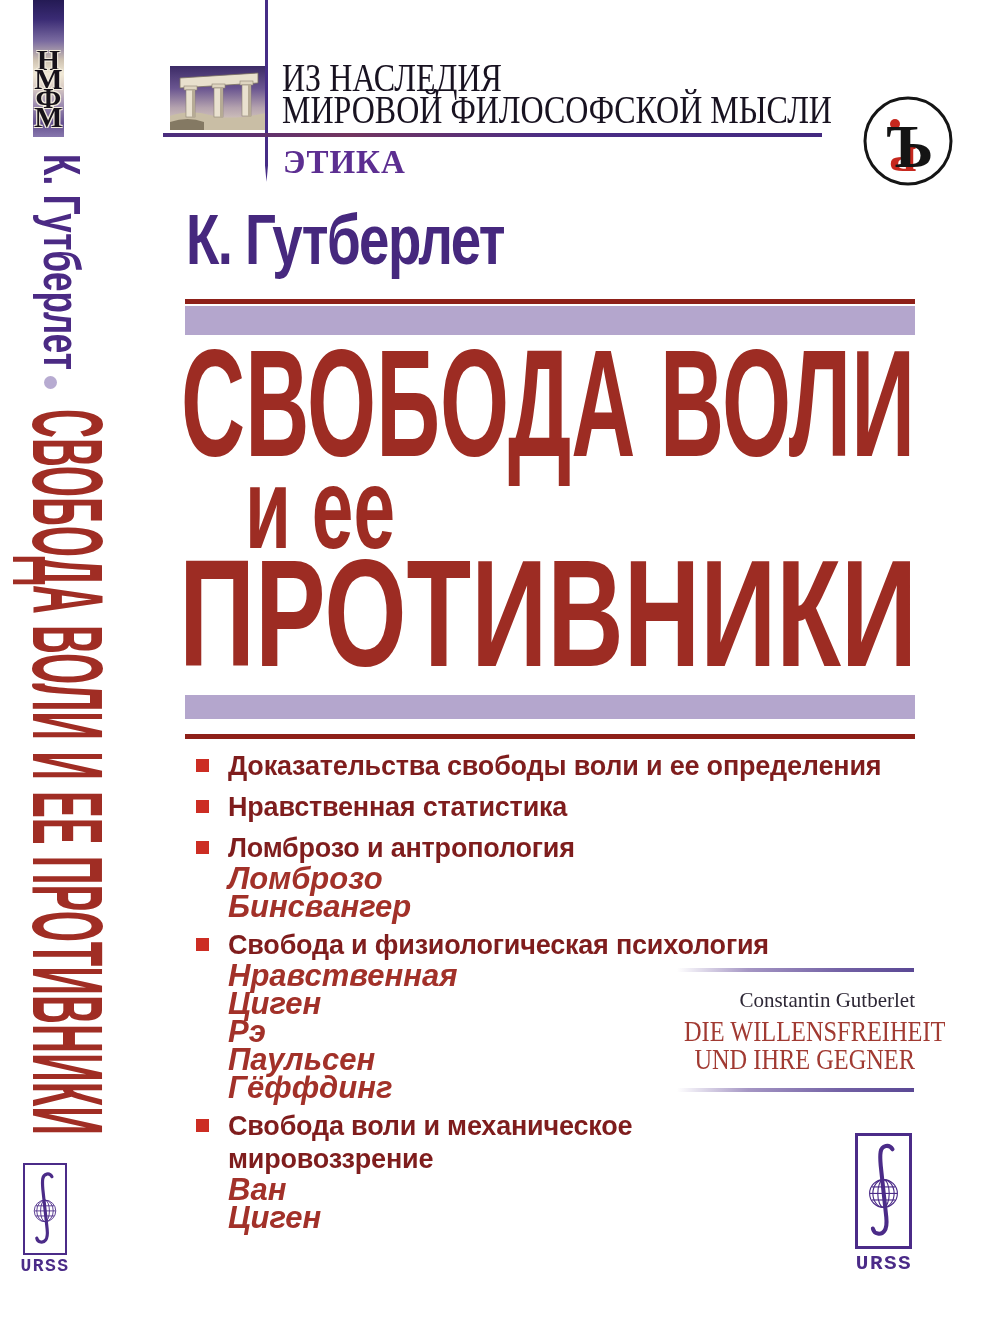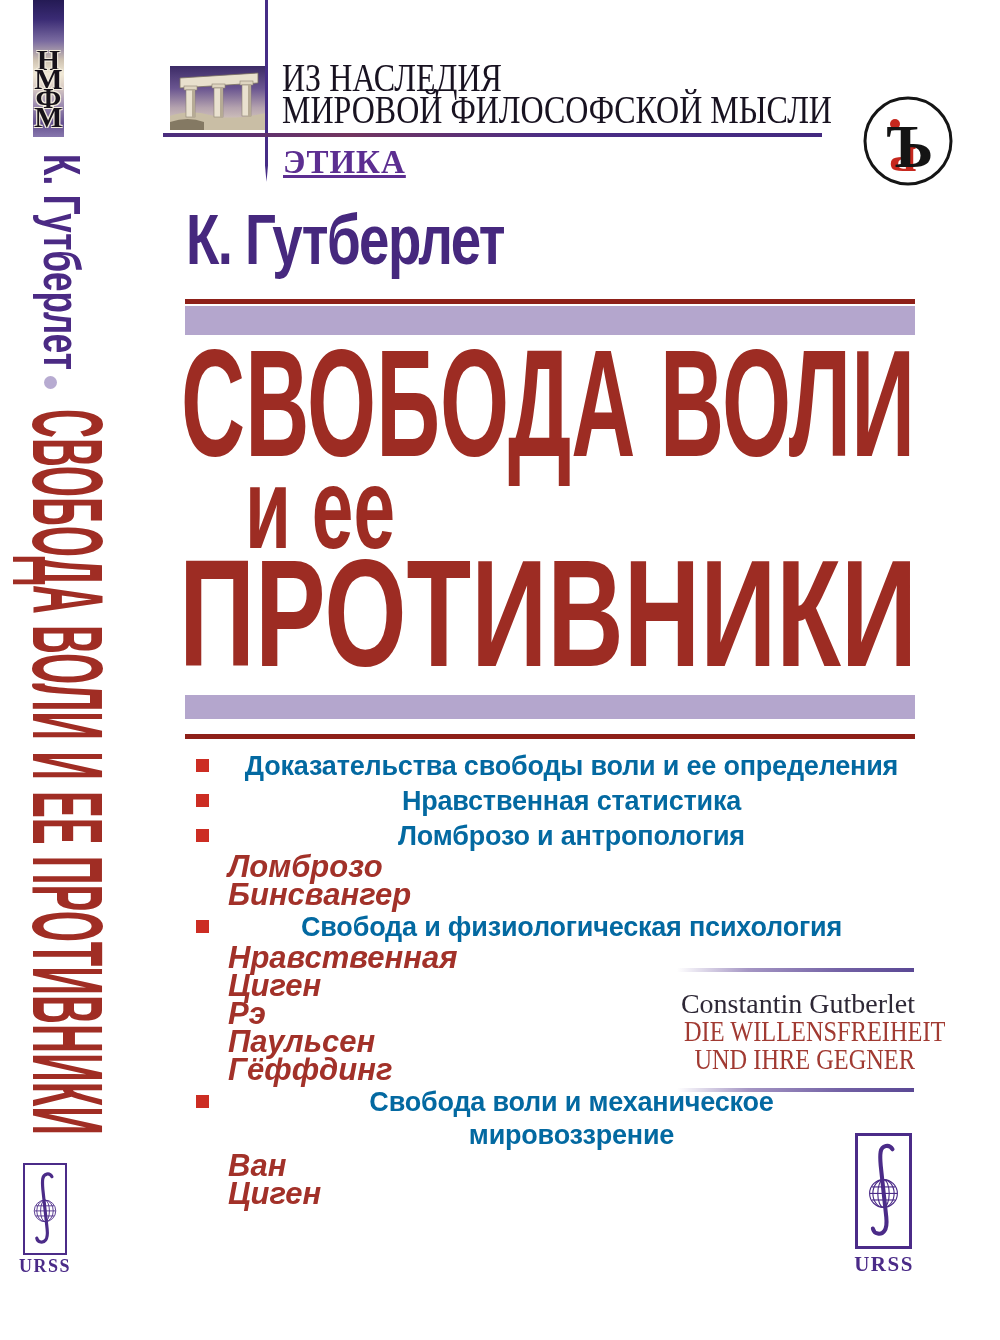--- a/index.html
+++ b/index.html
@@ -18,63 +18,63 @@
   .mono-ch{font-family:"Liberation Serif",serif;font-weight:bold;font-size:30px;line-height:19px;
     color:#17121a;text-shadow:1px 1px 0 #f2ecdd,-1px -1px 0 #f2ecdd,1px -1px 0 #f2ecdd,-1px 1px 0 #f2ecdd;}
   .spine-dot{left:44px;top:376px;width:13px;height:13px;border-radius:50%;background:#b7abd1;}
   svg{overflow:visible;}
   .spine-author-text{font-family:"Liberation Sans",sans-serif;font-weight:bold;fill:#4b2a84;}
   .spine-title-text{font-family:"Liberation Sans",sans-serif;font-weight:bold;fill:#a02d24;}
 
   
   .urss-box{box-sizing:border-box;border:3px solid #4b2b88;background:#fff;display:flex;align-items:center;justify-content:center;}
   .urss-box.small{border-width:2.5px;}
-  .urss-word{font-family:Liberation Serif, serif;font-weight:bold;color:#4b2b88;text-align:center;letter-spacing:1.5px;}
+  .urss-word{font-family:Liberation Mono, monospace;font-weight:bold;color:#4b2b88;text-align:center;letter-spacing:1.5px;}
   .urss-front-word{left:848px;top:1252px;width:72px;font-size:21px;}
   .urss-spine-word{left:17px;top:1256px;width:56px;font-size:18px;}
 
   
   .header-vline{left:265px;top:0;width:3px;height:182px;background:#462d86;
     clip-path:polygon(0 0,100% 0,100% 91%,50% 100%,0 91%);}
   .header-hline{left:163px;top:133px;width:659px;height:4px;
     background:linear-gradient(90deg,#4a2d7e 0%,#73355f 28%,#4a2d86 60%,#43297f 100%);}
   .series-block{left:282px;top:62px;transform:scaleX(0.8);transform-origin:left top;
     font-family:"Liberation Serif",serif;color:#181220;}
   .series-line{font-size:40px;line-height:32px;white-space:nowrap;}
   .ethics{left:283px;top:144px;font-family:"Liberation Serif",serif;font-weight:bold;
-    font-size:33px;color:#5c2e91;letter-spacing:1px;text-decoration:underline;}
+    font-size:33px;color:#5c2e91;letter-spacing:1px;}
 
   
   .author{left:186px;top:200px;font-weight:bold;font-size:70px;letter-spacing:-2px;color:#46287e;
     transform:scaleX(0.78);transform-origin:left top;white-space:nowrap;}
   .rule-red{background:#8e2019;}
   .bar-lav{background:#b4a6cd;}
   .rule1{left:185px;top:299px;width:730px;height:5px;}
   .bar1{left:185px;top:306px;width:730px;height:29px;}
   .bar2{left:185px;top:695px;width:730px;height:24px;}
   .rule2{left:185px;top:734px;width:730px;height:5px;}
   .title-svg{left:179px;top:338px;}
   .title-l1,.title-l3{font-family:"Liberation Sans",sans-serif;font-weight:bold;font-size:152px;fill:#9d2c23;}
   .title-l2{font-family:"Liberation Sans",sans-serif;font-weight:bold;font-size:115px;fill:#9d2c23;}
 
   
   .topics{left:195px;top:750px;width:720px;}
-  .topic{position:relative;margin-top:2px;padding-left:33px;}
+  .topic{position:relative;margin-top:8px;padding-left:33px;}
   .topic:first-child{margin-top:0;}
   .bullet{position:absolute;left:1px;top:9px;width:13px;height:13px;background:#cc2d23;}
-  .topic-label{font-weight:bold;font-size:27px;line-height:33px;color:#0369a1;
-    letter-spacing:-0.2px;white-space:pre-line;text-align:center;}
+  .topic-label{font-weight:bold;font-size:27px;line-height:33px;color:#7f1d1d;
+    letter-spacing:-0.2px;white-space:pre-line;}
   .name{font-style:italic;font-weight:bold;font-size:31px;line-height:28px;color:#a23129;padding-left:33px;}
 
   
   .grad-line{height:4px;background:linear-gradient(90deg,rgba(140,120,180,0) 0%,#a596c4 30%,#7260a4 70%,#5a4894 100%);}
   .gline1{left:677px;top:968px;width:237px;}
   .gline2{left:677px;top:1088px;width:237px;}
   .orig-author{left:640px;top:988px;width:275px;text-align:right;
-    font-family:"Liberation Serif",serif;font-size:28px;color:#2e2836;}
+    font-family:"Liberation Serif",serif;font-size:21px;color:#2e2836;}
   .orig-title{left:640px;width:275px;text-align:right;font-family:"Liberation Serif",serif;
     font-size:29px;line-height:28px;color:#a13a32;transform:scaleX(0.84);transform-origin:right top;white-space:nowrap;}
   .orig-t1{top:1017px;}
   .orig-t2{top:1045px;}
 </style>
 </head>
 <body>
 
 <div class="page">
 

